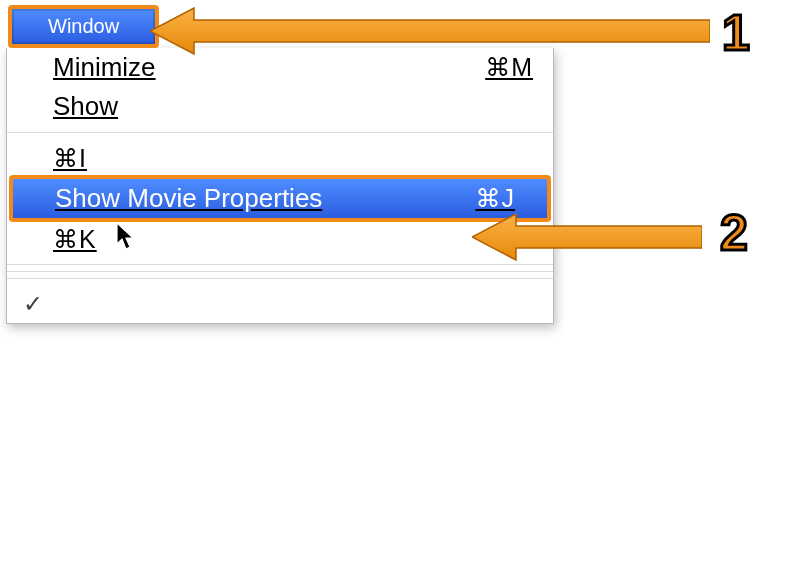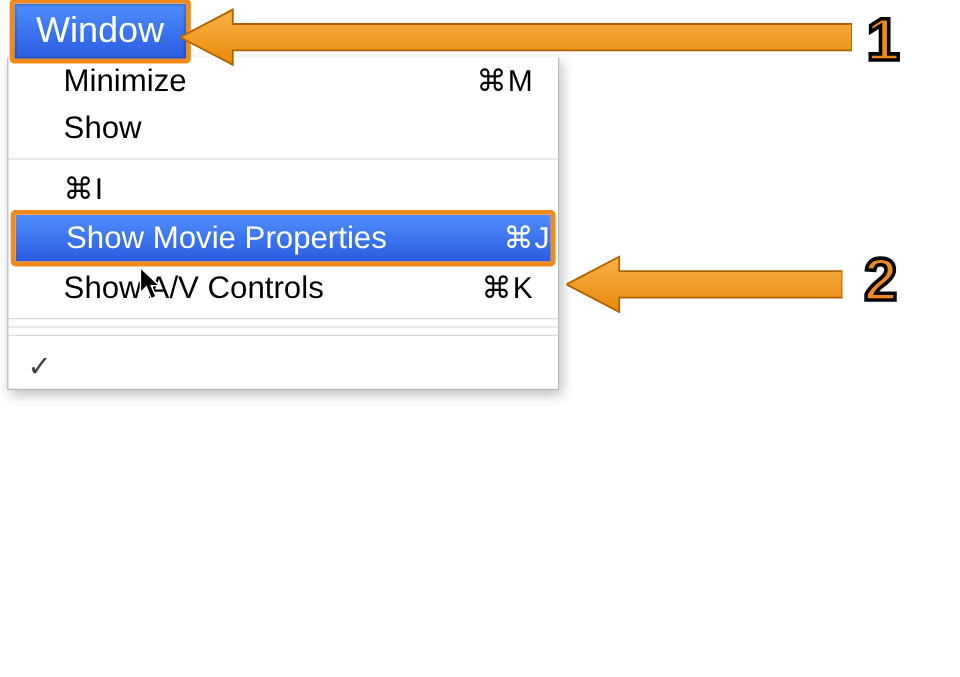--- a/index.html
+++ b/index.html
@@ -16,56 +16,57 @@
       top: 6px;
       left: 8px;
       height: 40px;
       display: flex;
       align-items: center;
       z-index: 2;
     }
     .menubar-title {
       background: linear-gradient(#4f8dff, #2a5ce0);
       color: #fff;
-      font-size: 30px;
-      padding: 6px 18px;
+      font-size: 20px;
+      padding: 6px 36px;
       border: 4px solid #f28a1a;
       border-radius: 4px;
       box-shadow: 0 0 0 2px rgba(0,0,0,0.15) inset;
     }
     .dropdown {
       position: absolute;
       top: 48px;
       left: 6px;
-      width: 460px;
+      width: 548px;
       background: #fff;
       border: 1px solid #b8b8b8;
       border-top: none;
       box-shadow: 2px 4px 10px rgba(0,0,0,0.25);
+      text-decoration: underline;
     }
     .menu-item {
       display: flex;
       align-items: center;
       justify-content: space-between;
       padding: 4px 20px 4px 46px;
       font-size: 26px;
       color: #000;
       min-height: 38px;
       position: relative;
     }
     .menu-item.highlighted {
       background: linear-gradient(#4f8dff, #2a5ce0);
       color: #fff;
     }
     .menu-item.highlighted-frame {
       border: 4px solid #f28a1a;
       border-radius: 4px;
       margin: -2px 2px;
       padding-left: 42px;
-      padding-right: 0;
+      padding-right: 32px;
     }
     .menu-label { white-space: nowrap; }
     .menu-shortcut { font-size: 25px; letter-spacing: 1px; white-space: nowrap; }
     .separator {
       height: 1px;
       background: #dadada;
       margin: 6px 0;
     }
     .submenu-arrow {
       width: 0; height: 0;
@@ -128,21 +129,20 @@
   <div class="menu-item">
     <span class="menu-shortcut">⌘I</span>
   </div>
 
   <div class="menu-item highlighted highlighted-frame">
     <span class="menu-label">Show Movie Properties</span>
     <span class="menu-shortcut">⌘J</span>
   </div>
 
   <div class="menu-item">
-    <span class="menu-label">Show A/V Controls</span>
     <span class="menu-shortcut">⌘K</span>
   </div>
 
 
   <div class="separator"></div>
 
 
   <div class="separator"></div>
 
 

